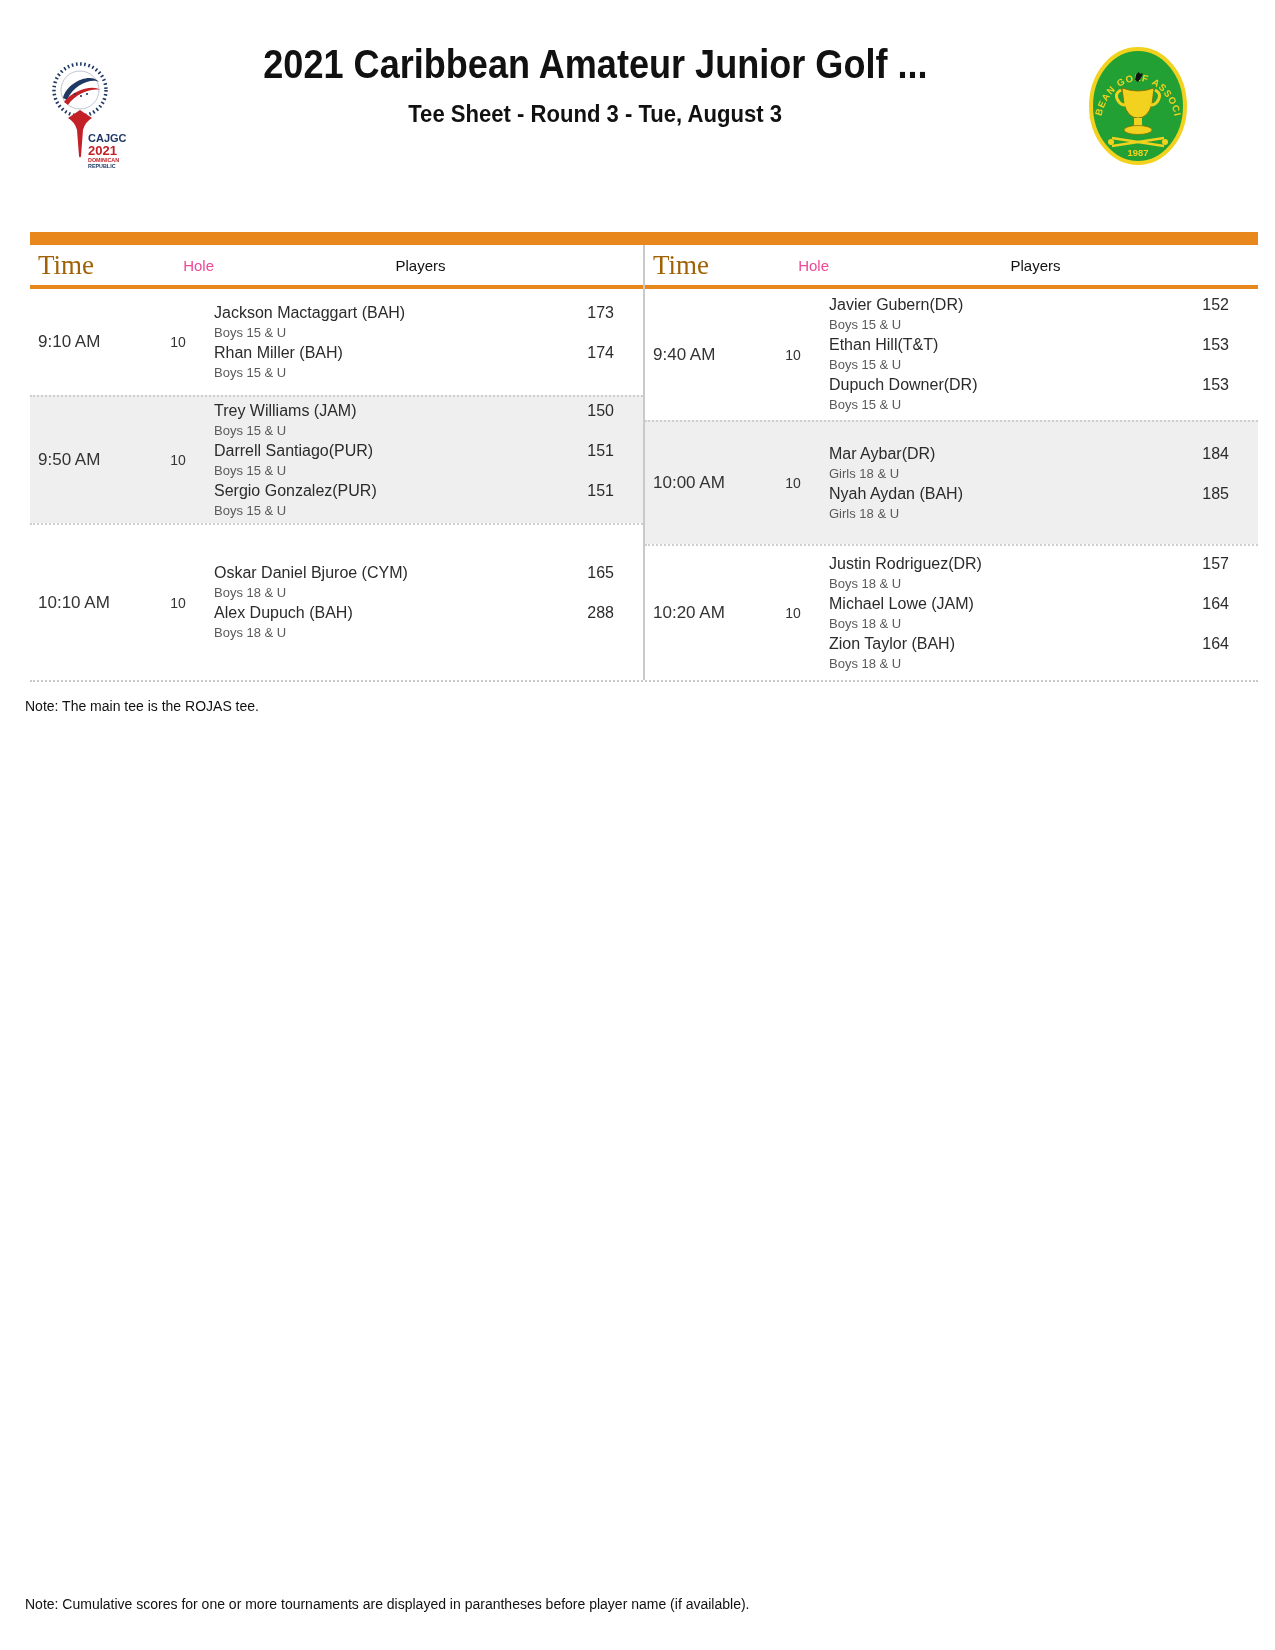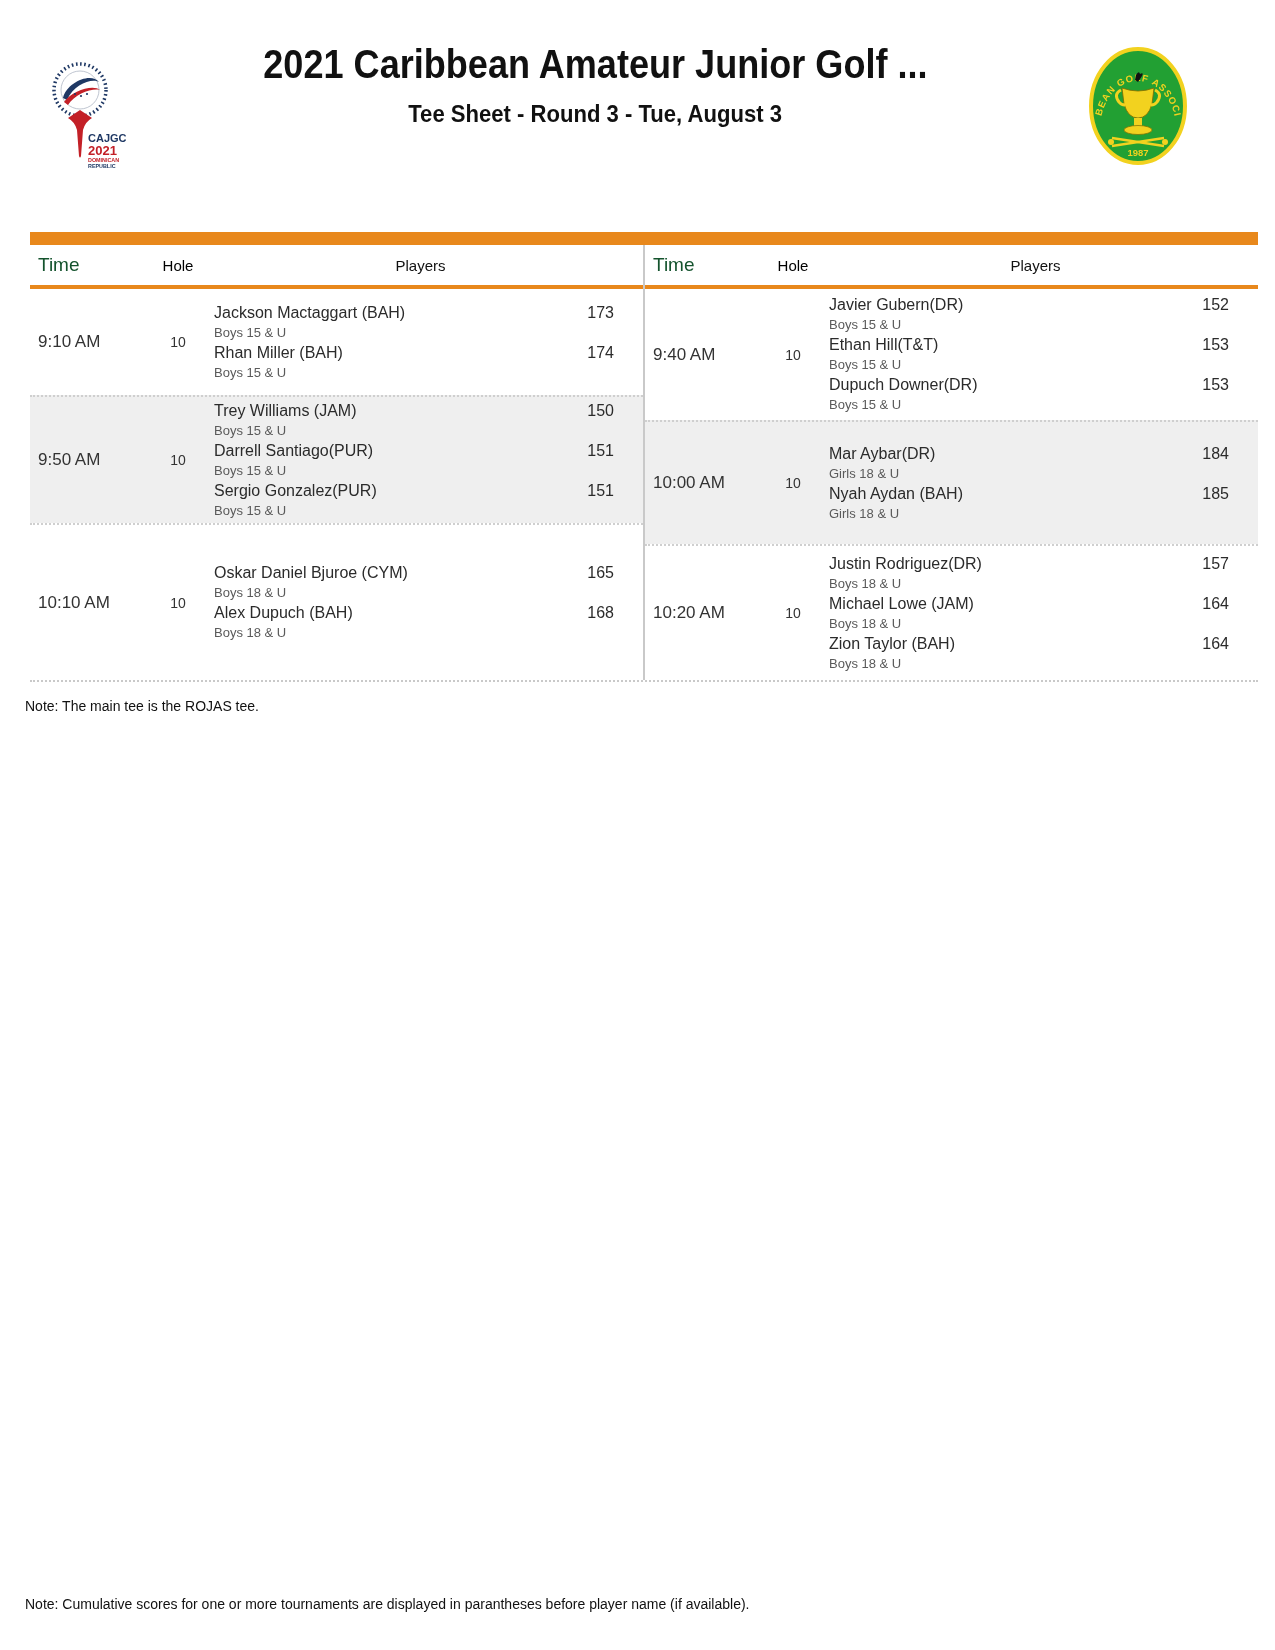--- a/index.html
+++ b/index.html
@@ -31,22 +31,22 @@
   
   .table-wrap{margin:104px 17px 0 30px;width:1228px;}
   .orange-top-bar{height:13px;background:var(--accent-orange);}
   .tables-body{display:flex;align-items:stretch;border-bottom:2px dotted var(--line-gray);}
   .ttable{flex:1 1 0;min-width:0;box-sizing:border-box;}
   .ttable.left{border-right:2px solid var(--line-gray);}
   .thead{
     display:grid;grid-template-columns:112px 72px 1fr;align-items:center;height:40px;
     border-bottom:4px solid var(--accent-orange);
   }
-  .th-time{font-size:19px;color:#14532d;padding-left:8px;}
-  .th-hole{font-size:15px;color:#000000;text-align:center;}
+  .th-time{font-size:27px;color:#a16207;padding-left:8px;font-family:Liberation Serif, serif;}
+  .th-hole{font-size:15px;color:#ec4899;text-align:right;}
   .th-players{font-size:15px;color:#111;text-align:center;padding-right:16px;}
   .rows{display:block;}
   .trow{
     display:grid;grid-template-columns:112px 72px 1fr;align-items:center;
     box-sizing:border-box;overflow:hidden;
   }
   .trow + .trow{border-top:2px dotted #CFCFCF;}
   .trow.shaded{background:var(--shaded-row);}
   .rows.left-rows  .trow:nth-child(1){height:106px;}
   .rows.left-rows  .trow:nth-child(2){height:128px;}
@@ -180,21 +180,21 @@
               <div class="pentry">
     <div class="pline">
       <span class="pname">Oskar Daniel Bjuroe (CYM)</span>
       <span class="pscore">165</span>
     </div>
     <div class="pdiv">Boys 18 &amp; U</div>
   </div>
               <div class="pentry">
     <div class="pline">
       <span class="pname">Alex Dupuch (BAH)</span>
-      <span class="pscore">168</span>
+      <span class="pscore">288</span>
     </div>
     <div class="pdiv">Boys 18 &amp; U</div>
   </div>
             </div>
   </div>
         </div>
     </div>
 
     <div class="ttable right">
       <div class="thead">

